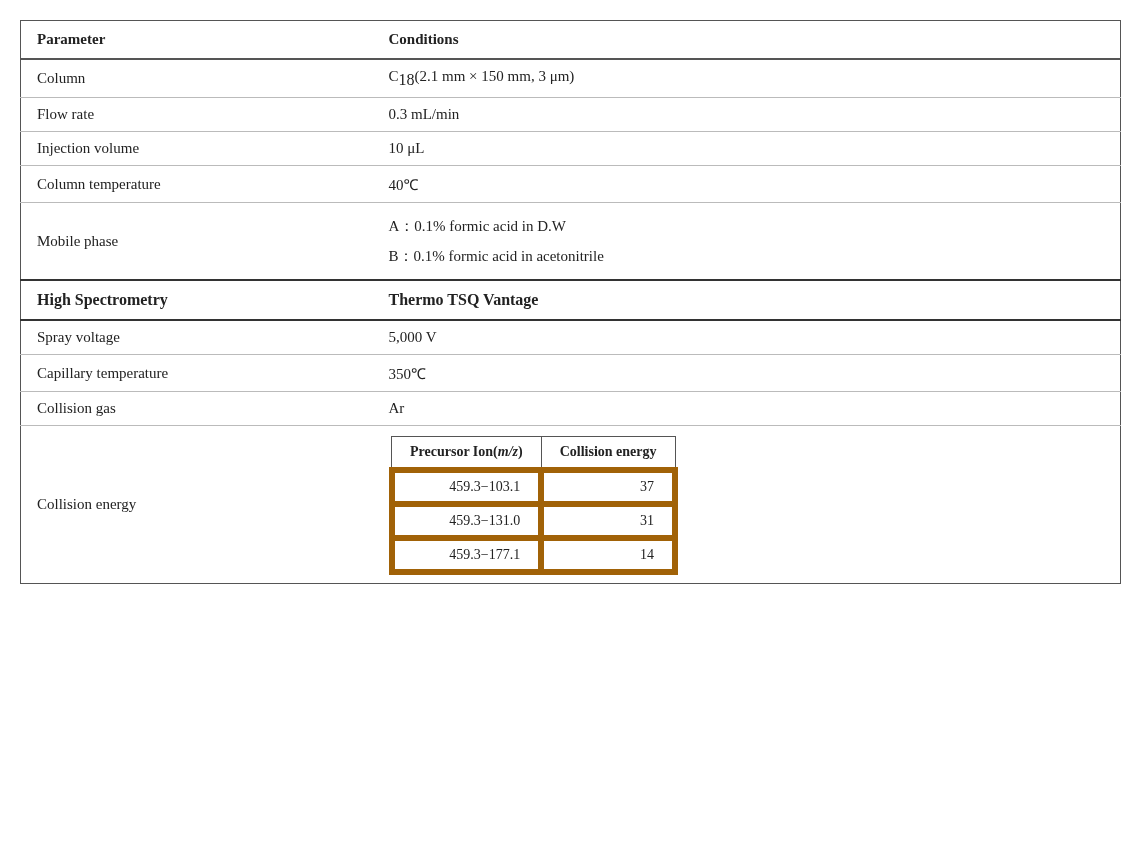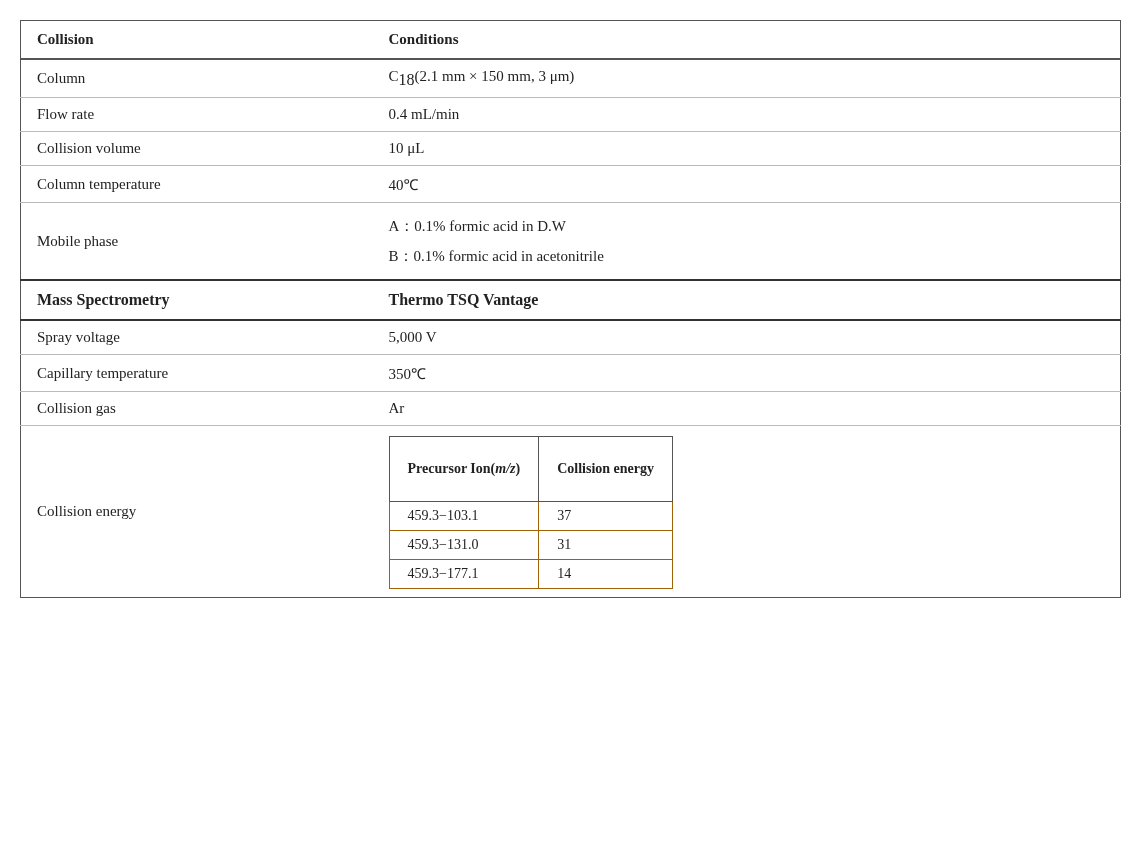--- a/index.html
+++ b/index.html
@@ -67,31 +67,31 @@
     }
 
     .inner-table {
       border-collapse: collapse;
       border: 1px solid #555;
       margin-top: 2px;
     }
 
     .inner-table th {
       border: 1px solid #555;
-      padding: 24px 18px;
+      padding: 7px 18px;
       text-align: center;
       font-weight: bold;
       font-size: 14px;
       background: #fff;
     }
 
     .inner-table td {
-      border: 1px solid #a16207;
+      border: 6px solid #a16207;
       padding: 6px 18px;
-      text-align: left;
+      text-align: right;
       font-size: 14px;
     }
 
     .italic {
       font-style: italic;
     }
 
     .sub {
       font-size: 16px;
       vertical-align: sub;
@@ -104,59 +104,59 @@
 </head>
 <body>
 
 <table class="outer-table">
   <colgroup>
     <col class="col-param">
     <col class="col-conditions">
   </colgroup>
   <thead>
     <tr class="header-row">
-      <th>Collision</th>
+      <th>Parameter</th>
       <th>Conditions</th>
     </tr>
   </thead>
   <tbody>
 
 
     <tr class="data-row">
       <td>Column</td>
       <td>C<sub class="sub">18</sub>(2.1 mm × 150 mm, 3 μm)</td>
     </tr>
 
     <tr class="data-row">
       <td>Flow rate</td>
-      <td>0.4 mL/min</td>
-    </tr>
-
-    <tr class="data-row">
-      <td>Collision volume</td>
+      <td>0.3 mL/min</td>
+    </tr>
+
+    <tr class="data-row">
+      <td>Injection volume</td>
       <td>10 μL</td>
     </tr>
 
     <tr class="data-row">
       <td>Column temperature</td>
       <td>40℃</td>
     </tr>
 
     <tr class="data-row">
       <td>Mobile phase</td>
       <td>
         <div class="mobile-phase-conditions">
           <div>A：0.1% formic acid in D.W</div>
           <div>B：0.1% formic acid in acetonitrile</div>
         </div>
       </td>
     </tr>
 
     <tr class="section-row">
-      <td>Mass Spectrometry</td>
+      <td>High Spectrometry</td>
       <td>Thermo TSQ Vantage</td>
     </tr>
 
 
     <tr class="data-row">
       <td>Spray voltage</td>
       <td>5,000 V</td>
     </tr>
 
     <tr class="data-row">

